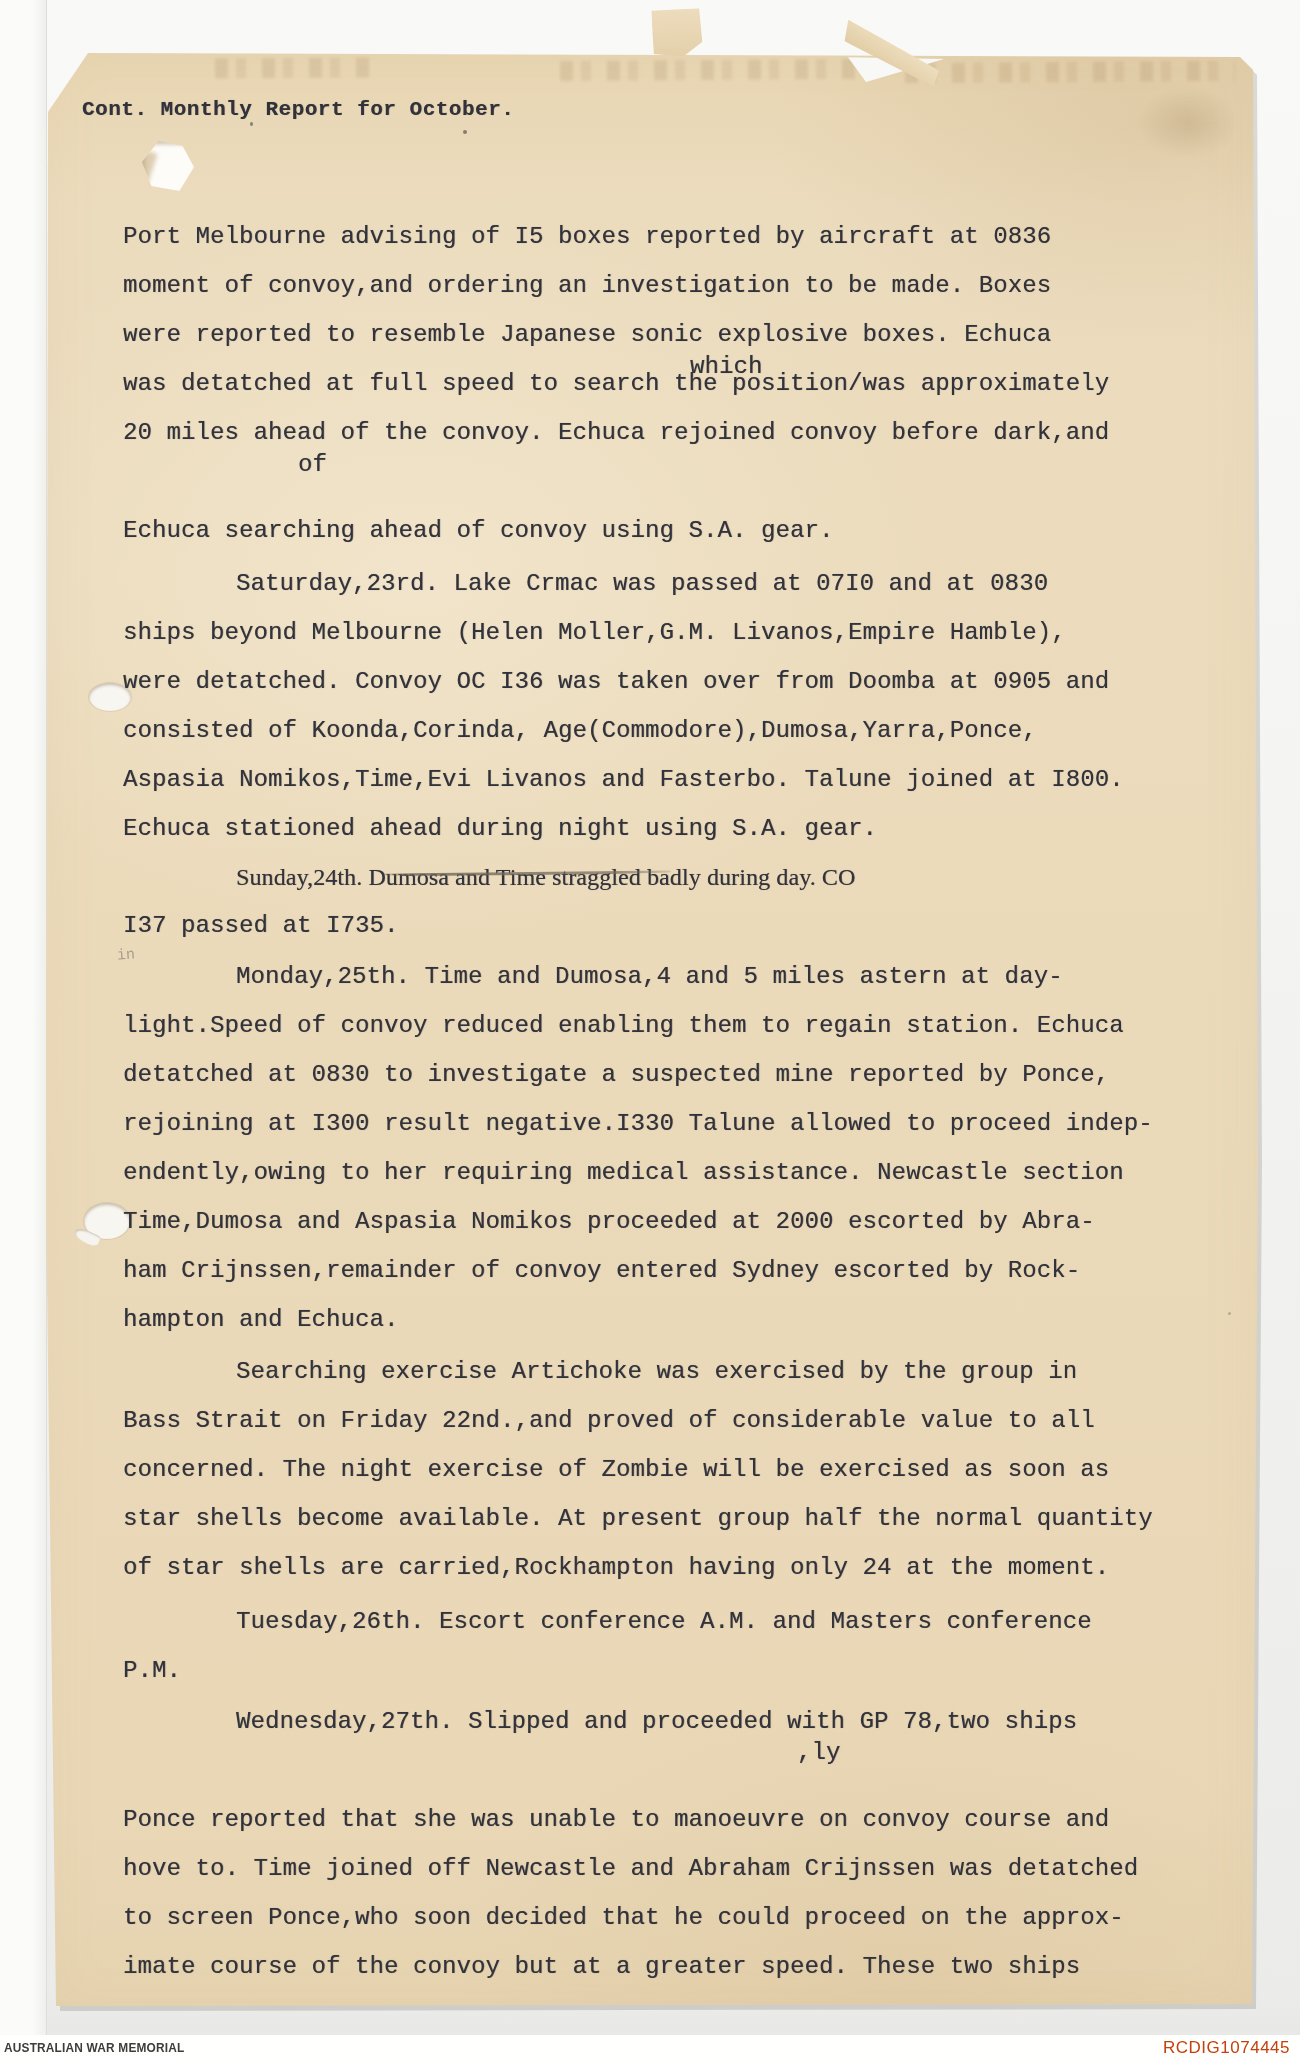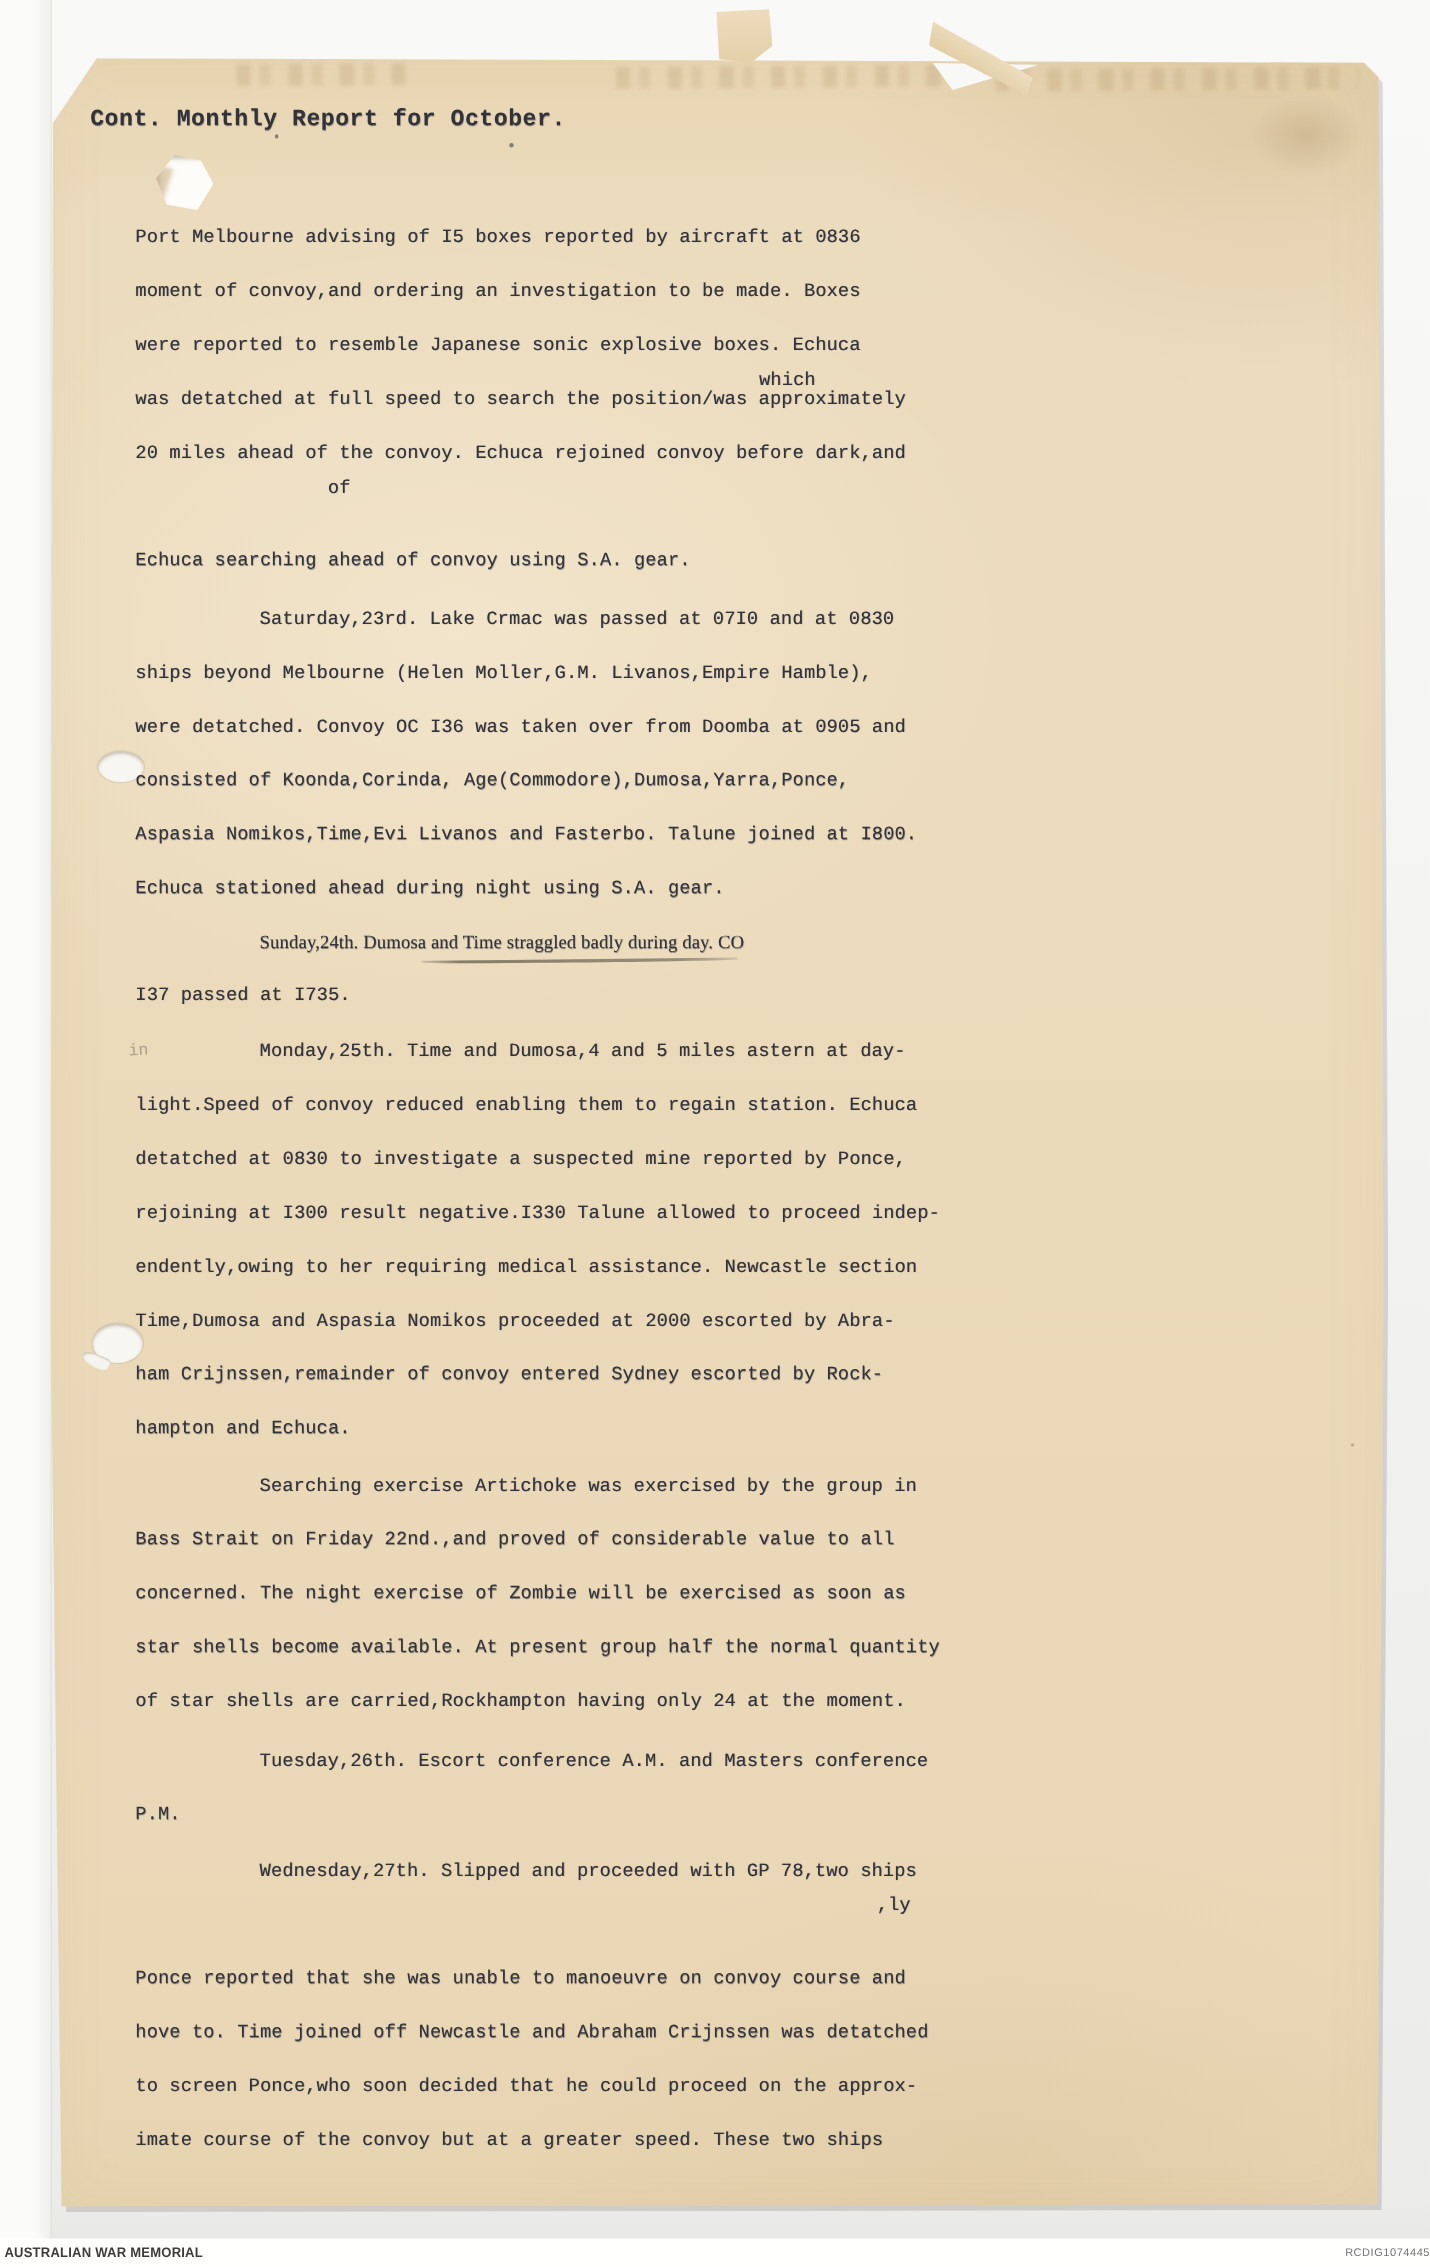--- a/index.html
+++ b/index.html
@@ -59,33 +59,33 @@
   .speck{position:absolute;border-radius:50%;background:rgba(80,76,68,0.65);}
   .sp1{left:250px;top:122px;width:3px;height:4px;}
   .sp2{left:463px;top:130px;width:4px;height:4px;}
   .sp3{left:1228px;top:1312px;width:3px;height:3px;opacity:.5;}
   
   .typed{font-family:"Liberation Mono","DejaVu Sans Mono",monospace;color:#31323a;
          text-shadow:0.4px 0.3px 0.7px rgba(45,46,54,0.55);}
   .title{position:absolute;left:82px;top:98px;margin:0;font-size:21px;font-weight:bold;
          letter-spacing:0.5px;white-space:pre;}
   .text-layer{position:absolute;inset:0;}
-  .line,.insert{position:absolute;font-size:17px;line-height:24px;white-space:pre;letter-spacing:0.1px;}
+  .line,.insert{position:absolute;font-size:24px;line-height:24px;white-space:pre;letter-spacing:0.1px;margin-top:20px;}
   
   .underline{position:absolute;left:383px;top:872px;width:288px;height:3px;
          background:linear-gradient(90deg,rgba(125,115,98,0.25),rgba(108,100,85,0.80) 12%,rgba(118,108,92,0.70) 82%,rgba(130,120,102,0.25));
          border-radius:2px 2px 60% 60%;transform:rotate(-0.6deg);}
   .margin-note{position:absolute;left:117px;top:947px;font-size:15px;color:#a29887;
          opacity:.9;transform:rotate(-4deg);text-shadow:none;}
   
   .footer{position:absolute;left:0;bottom:0;width:1300px;height:26px;background:#fffffe;
          display:flex;align-items:center;justify-content:space-between;}
   .footer-left{margin-left:4px;font-size:12.5px;font-weight:bold;color:#3e3c39;
          letter-spacing:0.2px;transform:scaleX(0.95);transform-origin:left center;}
-  .footer-right{font-size:10px;color:#737373;letter-spacing:0.5px;}
+  .footer-right{margin-right:10px;font-size:17px;color:#c2410c;letter-spacing:0.5px;}
 </style>
 </head>
 <body>
 
 <div class="stage">
   <div class="left-strip"></div>
   <div class="paper-shadow"></div>
   <div class="paper"></div>
 
   <div class="ghost g1"></div>

